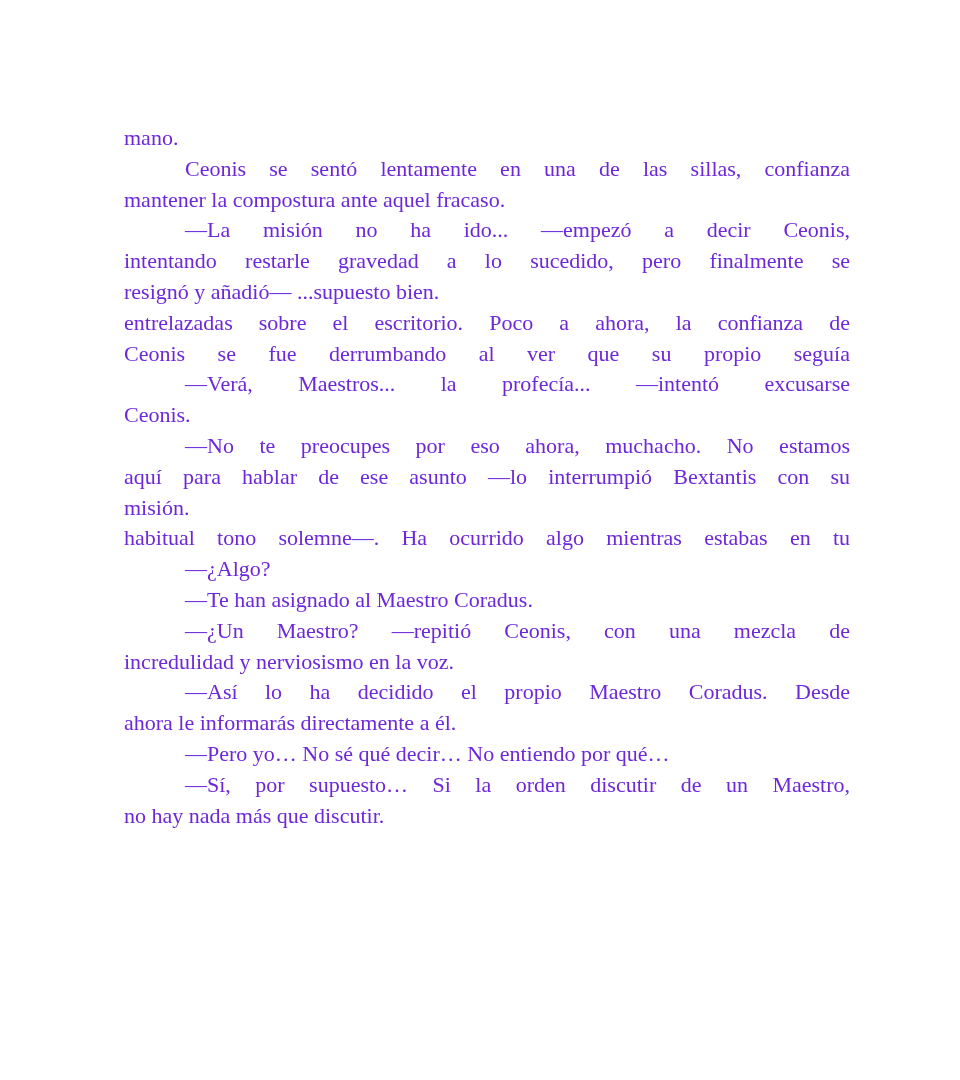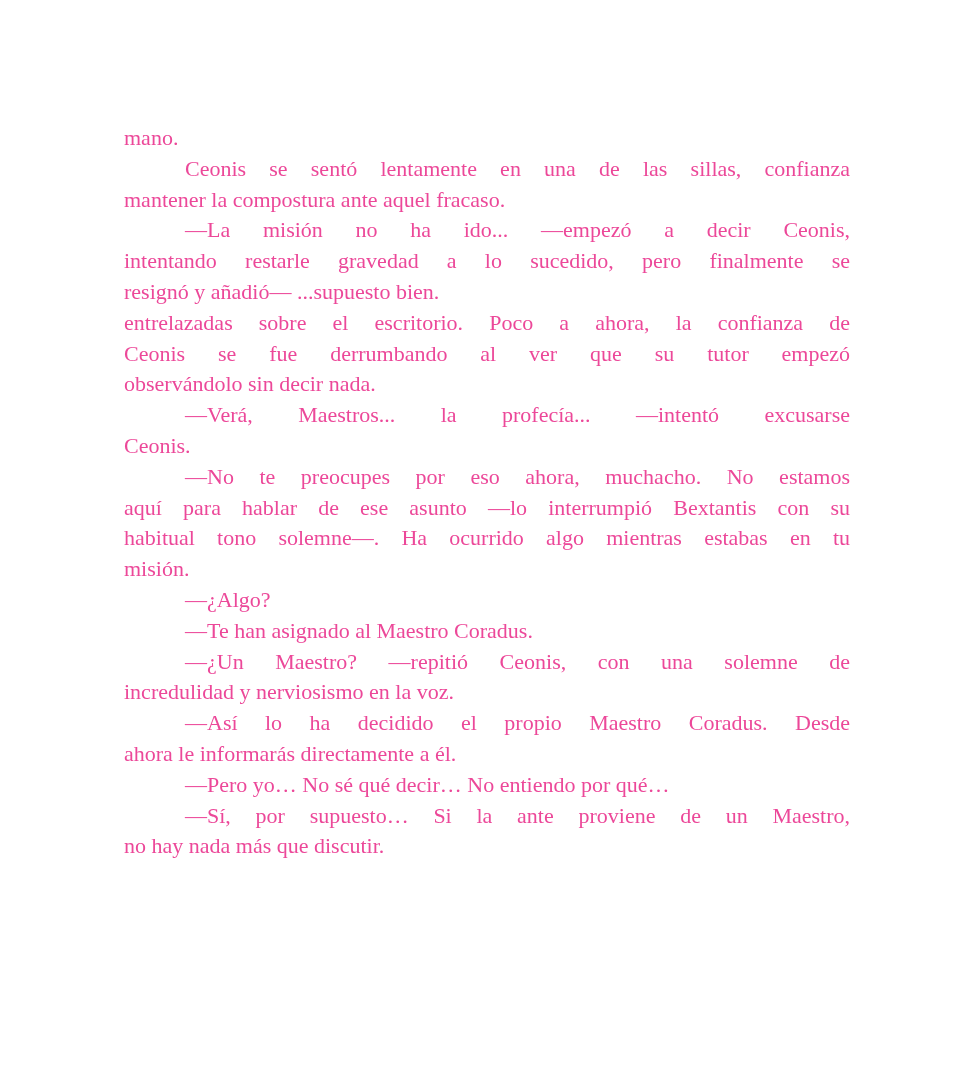--- a/index.html
+++ b/index.html
@@ -35,64 +35,63 @@
     text-align: justify;
     text-align-last: justify;
   }
   .line.indented {
     padding-left: 61px;
   }
 </style>
 </head>
 <body>
 
-<div class="page" style="background: rgb(255, 255, 255); color: #ec4899;">
+<div class="page" style="background: rgb(255, 255, 255); color: #6d28d9;">
   <div class="page-text">
       <div class="paragraph">
         <div class="line">mano.</div>
       </div>
       <div class="paragraph">
         <div class="line justified indented">Ceonis se sentó lentamente en una de las sillas, confianza</div>
         <div class="line">mantener la compostura ante aquel fracaso.</div>
       </div>
       <div class="paragraph">
         <div class="line justified indented">—La misión no ha ido... —empezó a decir Ceonis,</div>
         <div class="line justified">intentando restarle gravedad a lo sucedido, pero finalmente se</div>
         <div class="line">resignó y añadió— ...supuesto bien.</div>
       </div>
       <div class="paragraph">
         <div class="line justified">entrelazadas sobre el escritorio. Poco a ahora, la confianza de</div>
-        <div class="line justified">Ceonis se fue derrumbando al ver que su tutor empezó</div>
-        <div class="line">observándolo sin decir nada.</div>
+        <div class="line justified">Ceonis se fue derrumbando al ver que su propio seguía</div>
       </div>
       <div class="paragraph">
         <div class="line justified indented">—Verá, Maestros... la profecía... —intentó excusarse</div>
         <div class="line">Ceonis.</div>
       </div>
       <div class="paragraph">
         <div class="line justified indented">—No te preocupes por eso ahora, muchacho. No estamos</div>
         <div class="line justified">aquí para hablar de ese asunto —lo interrumpió Bextantis con su</div>
+        <div class="line">misión.</div>
         <div class="line justified">habitual tono solemne—. Ha ocurrido algo mientras estabas en tu</div>
-        <div class="line">misión.</div>
       </div>
       <div class="paragraph">
         <div class="line indented">—¿Algo?</div>
       </div>
       <div class="paragraph">
         <div class="line indented">—Te han asignado al Maestro Coradus.</div>
       </div>
       <div class="paragraph">
-        <div class="line justified indented">—¿Un Maestro? —repitió Ceonis, con una solemne de</div>
+        <div class="line justified indented">—¿Un Maestro? —repitió Ceonis, con una mezcla de</div>
         <div class="line">incredulidad y nerviosismo en la voz.</div>
       </div>
       <div class="paragraph">
         <div class="line justified indented">—Así lo ha decidido el propio Maestro Coradus. Desde</div>
         <div class="line">ahora le informarás directamente a él.</div>
       </div>
       <div class="paragraph">
         <div class="line indented">—Pero yo… No sé qué decir… No entiendo por qué…</div>
       </div>
       <div class="paragraph">
-        <div class="line justified indented">—Sí, por supuesto… Si la ante proviene de un Maestro,</div>
+        <div class="line justified indented">—Sí, por supuesto… Si la orden discutir de un Maestro,</div>
         <div class="line">no hay nada más que discutir.</div>
       </div>
     </div>
 </div>
 
 </body></html>

